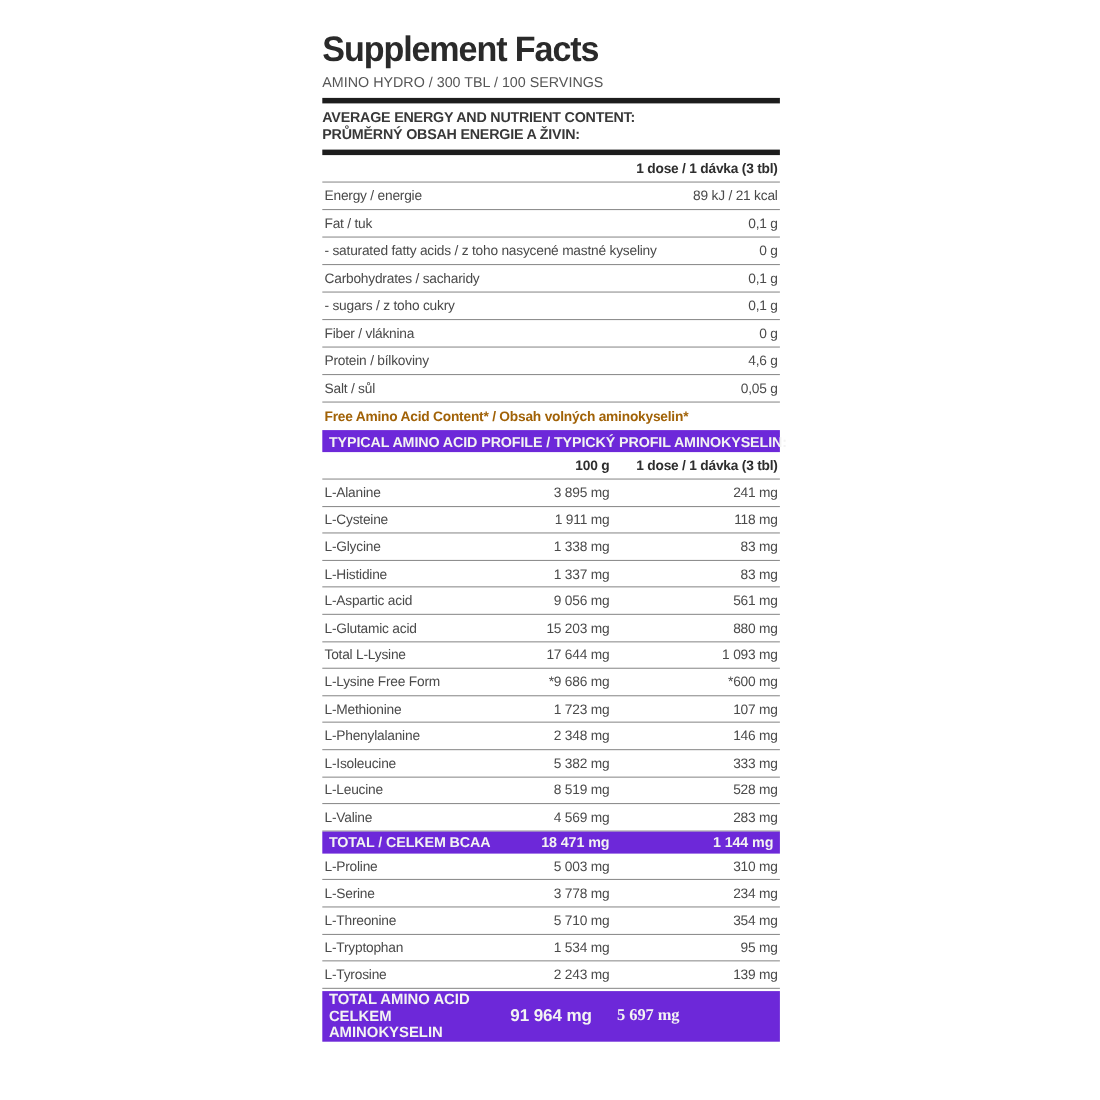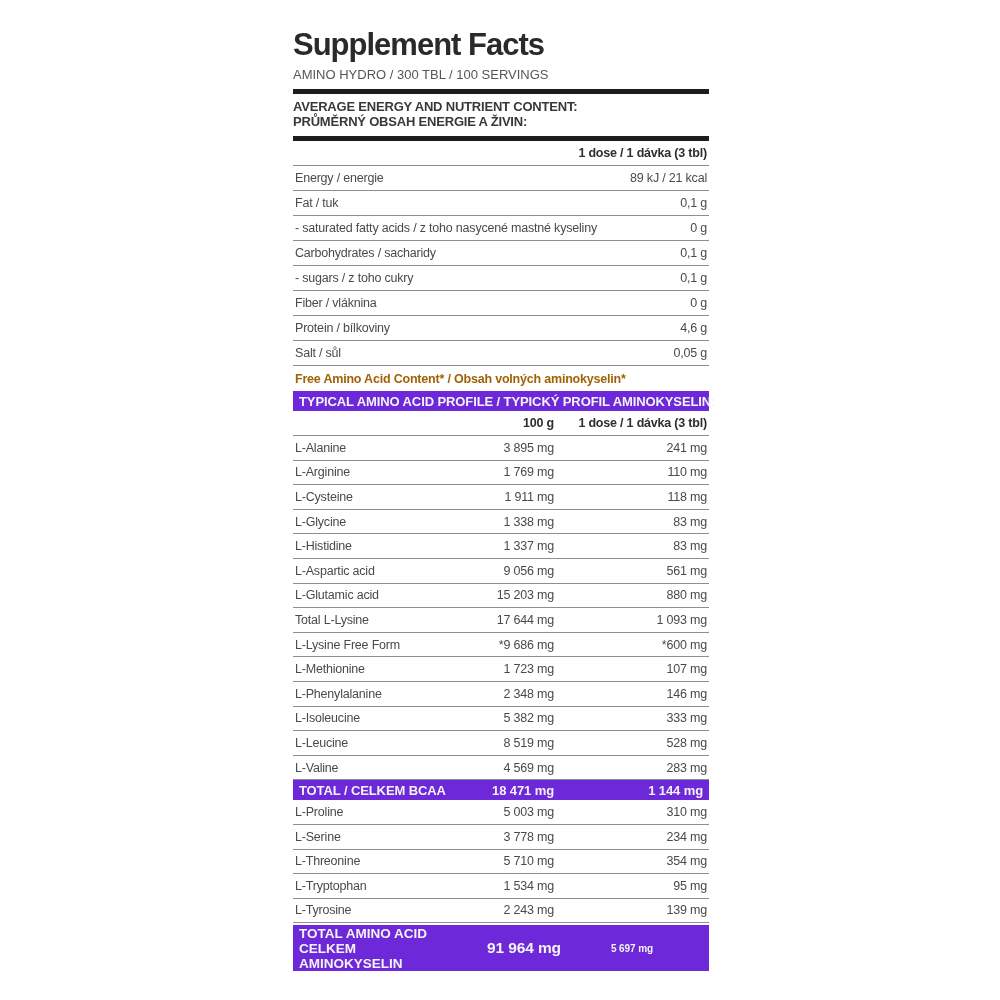--- a/index.html
+++ b/index.html
@@ -95,22 +95,22 @@
   .bcaa-bar .c1 { flex: 1; text-align: left; }
   .bcaa-bar .c2 { width: 106px; text-align: right; }
   .bcaa-bar .c3 { flex: 1; text-align: right; }
 
   .total-bar {
     margin-top: 2px;
     height: 46px;
     font-size: 13.5px;
   }
   .total-bar .c1 { flex: 1; display: flex; flex-direction: column; line-height: 15px; letter-spacing: 0; }
-  .total-bar .c2 { width: 120px; text-align: right; font-size: 15.5px; }
-  .total-bar .c3 { flex: 1; text-align: center; font-size: 10px; }
+  .total-bar .c2 { width: 120px; text-align: center; font-size: 15.5px; }
+  .total-bar .c3 { flex: 1; text-align: left; font-size: 15px; font-family: Liberation Serif, serif; }
 </style>
 </head>
 <body>
 
 <div class="label-wrap">
 
   <div class="title">Supplement Facts</div>
   <div class="subtitle">AMINO HYDRO / 300 TBL / 100 SERVINGS</div>
 
   <div class="thick-bar"></div>
@@ -183,25 +183,20 @@
   </div>
 
   <div>
 
       <div class="row arow">
         <span class="c1">L-Alanine</span>
         <span class="c2">3 895 mg</span>
         <span class="c3">241 mg</span>
       </div>
 
-      <div class="row arow">
-        <span class="c1">L-Arginine</span>
-        <span class="c2">1 769 mg</span>
-        <span class="c3">110 mg</span>
-      </div>
 
       <div class="row arow">
         <span class="c1">L-Cysteine</span>
         <span class="c2">1 911 mg</span>
         <span class="c3">118 mg</span>
       </div>
 
       <div class="row arow">
         <span class="c1">L-Glycine</span>
         <span class="c2">1 338 mg</span>

